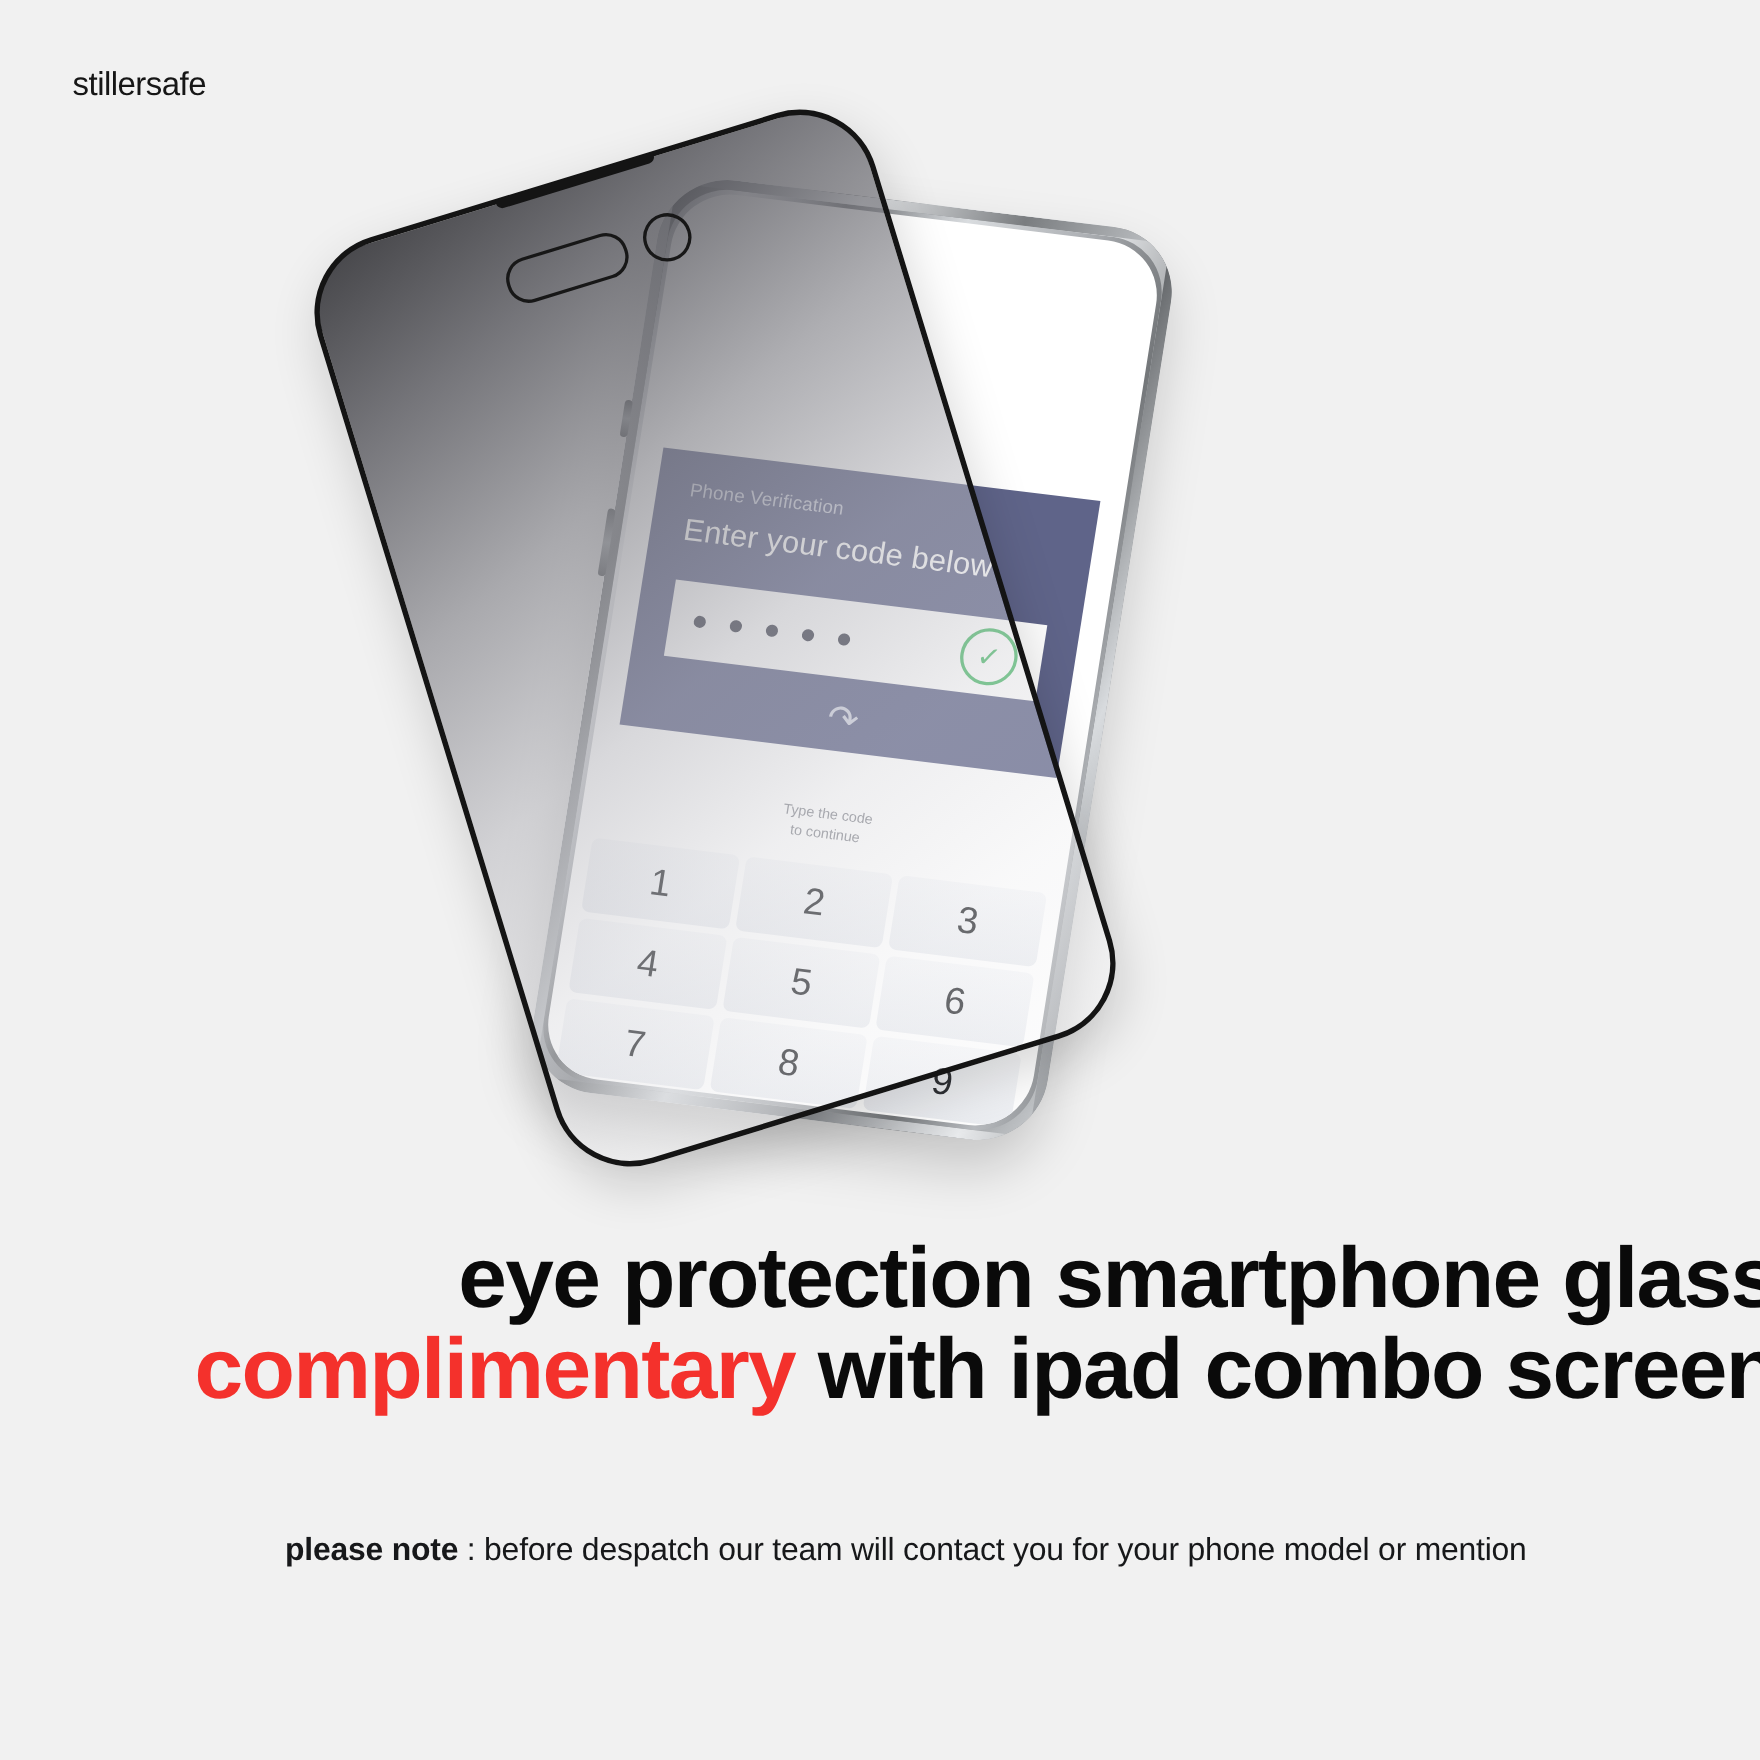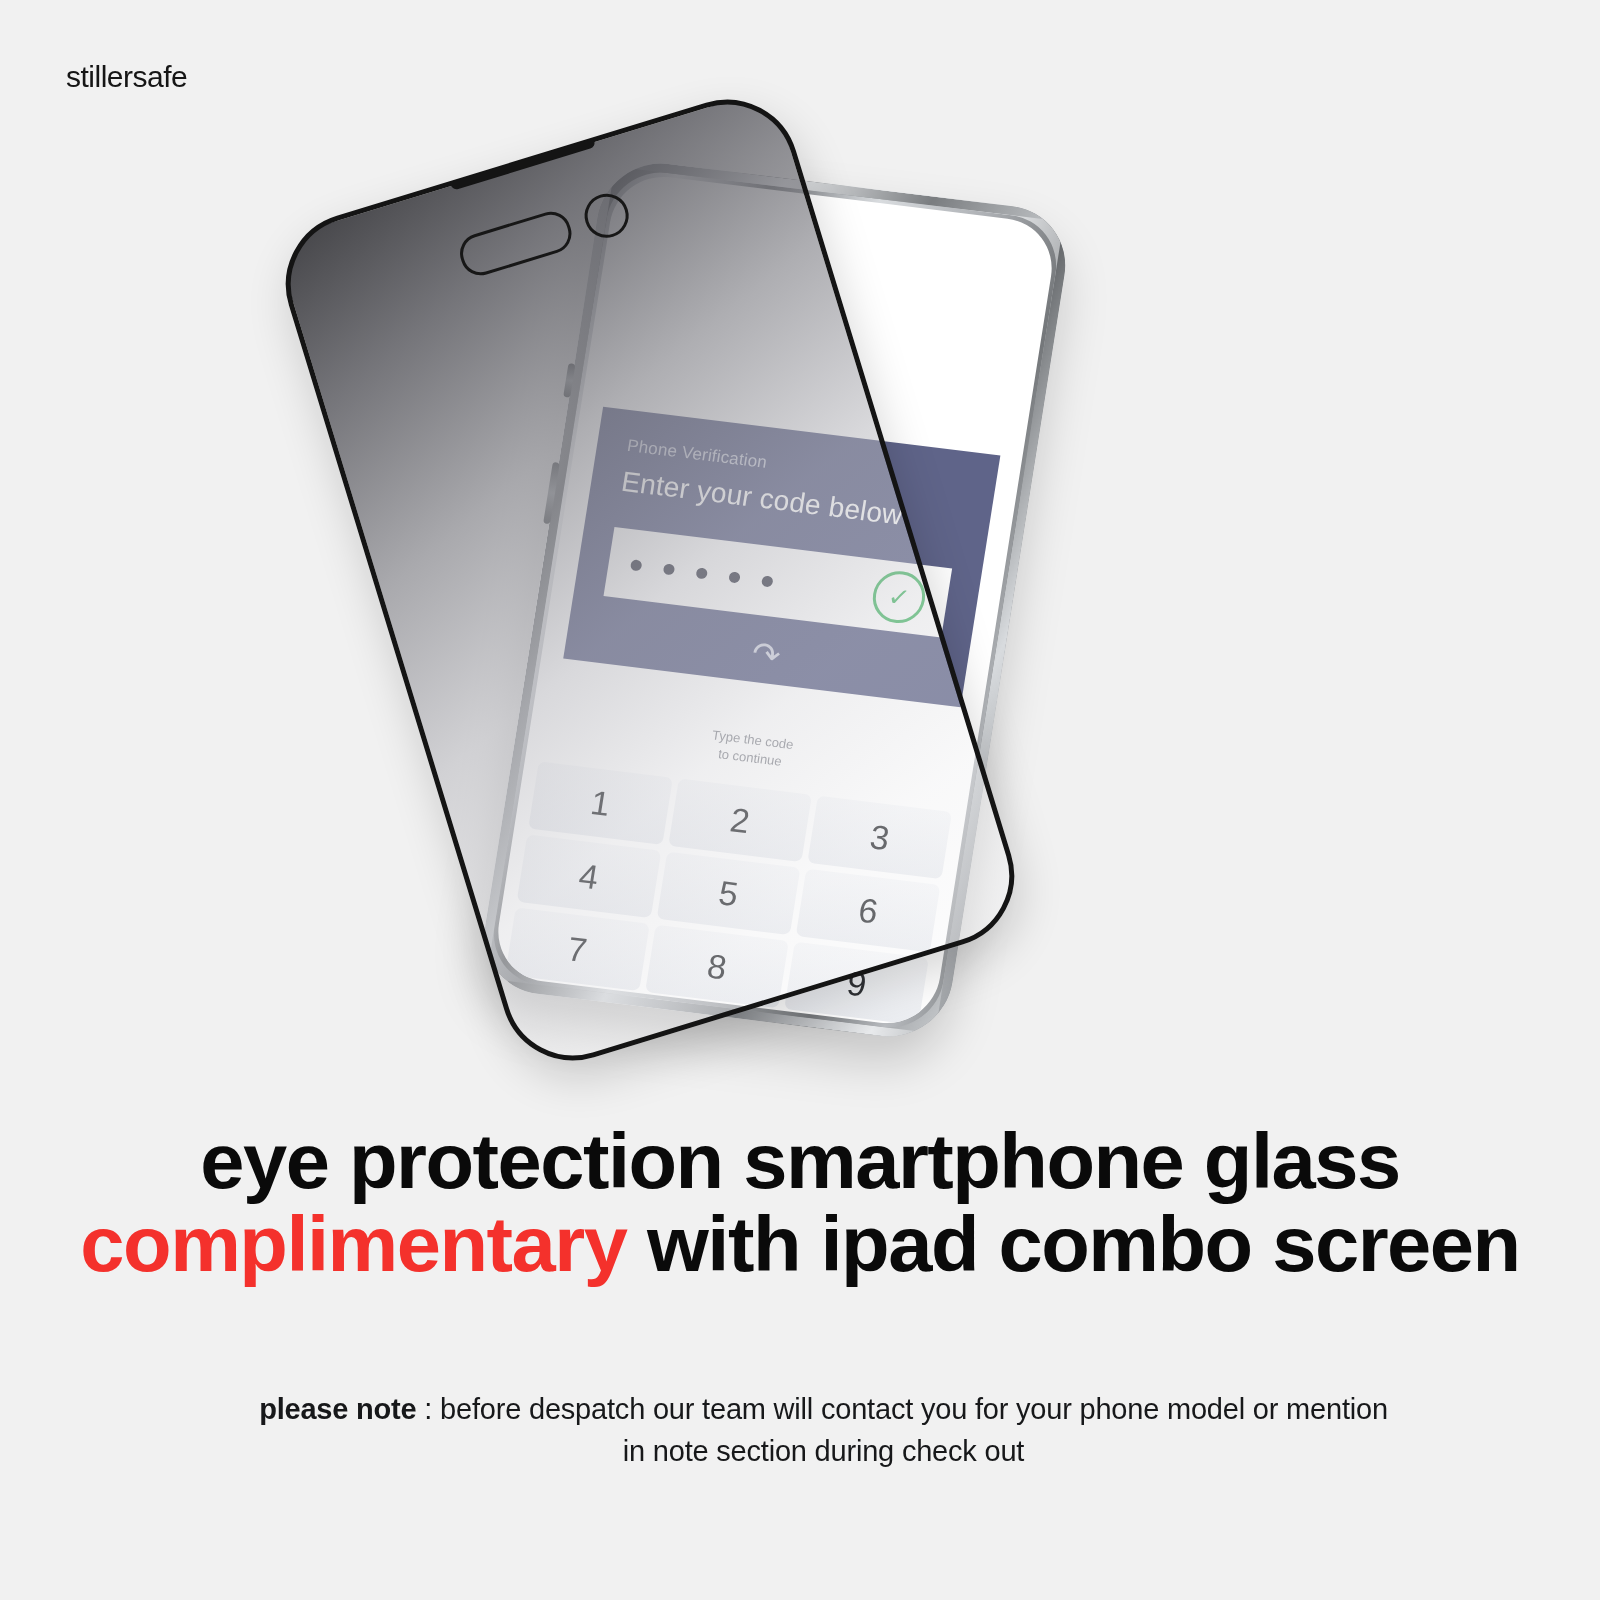--- a/index.html
+++ b/index.html
@@ -135,21 +135,21 @@
   }
   .di .pill{width:108px;height:36px;border-radius:20px;border:3px solid #171717;}
   .di .dot{width:38px;height:38px;border-radius:50%;border:3px solid #171717;}
   .glass-notch{
     position:absolute;top:-4px;left:50%;transform:translateX(-50%);
     width:150px;height:9px;background:#141414;border-radius:0 0 6px 6px;
   }
 
   
   .headline{
-    position:absolute;left:0;right:0;top:1120px;text-align:center;
+    position:absolute;left:0;right:0;top:1120px;text-align:right;
   }
   .hl-line{
     font-family:"Liberation Sans Narrow","Liberation Sans", sans-serif;
     font-weight:700;
     font-size:78px;
     letter-spacing:-1.5px;
     line-height:1.07;
     color:#0a0a0a;
     white-space:nowrap;
     transform:scaleX(1.02);
@@ -235,16 +235,15 @@
 
   </div>
 
   <div class="headline">
     <div class="hl-line">eye protection smartphone glass</div>
     <div class="hl-line"><span class="hl-red">complimentary</span><span> with ipad combo screen</span></div>
   </div>
 
   <div class="note">
     <div><b>please note</b><span> : </span><span>before despatch our team will contact you for your phone model or mention</span></div>
-    <div>in note section during check out</div>
   </div>
 
 </div>
 
 </body></html>

